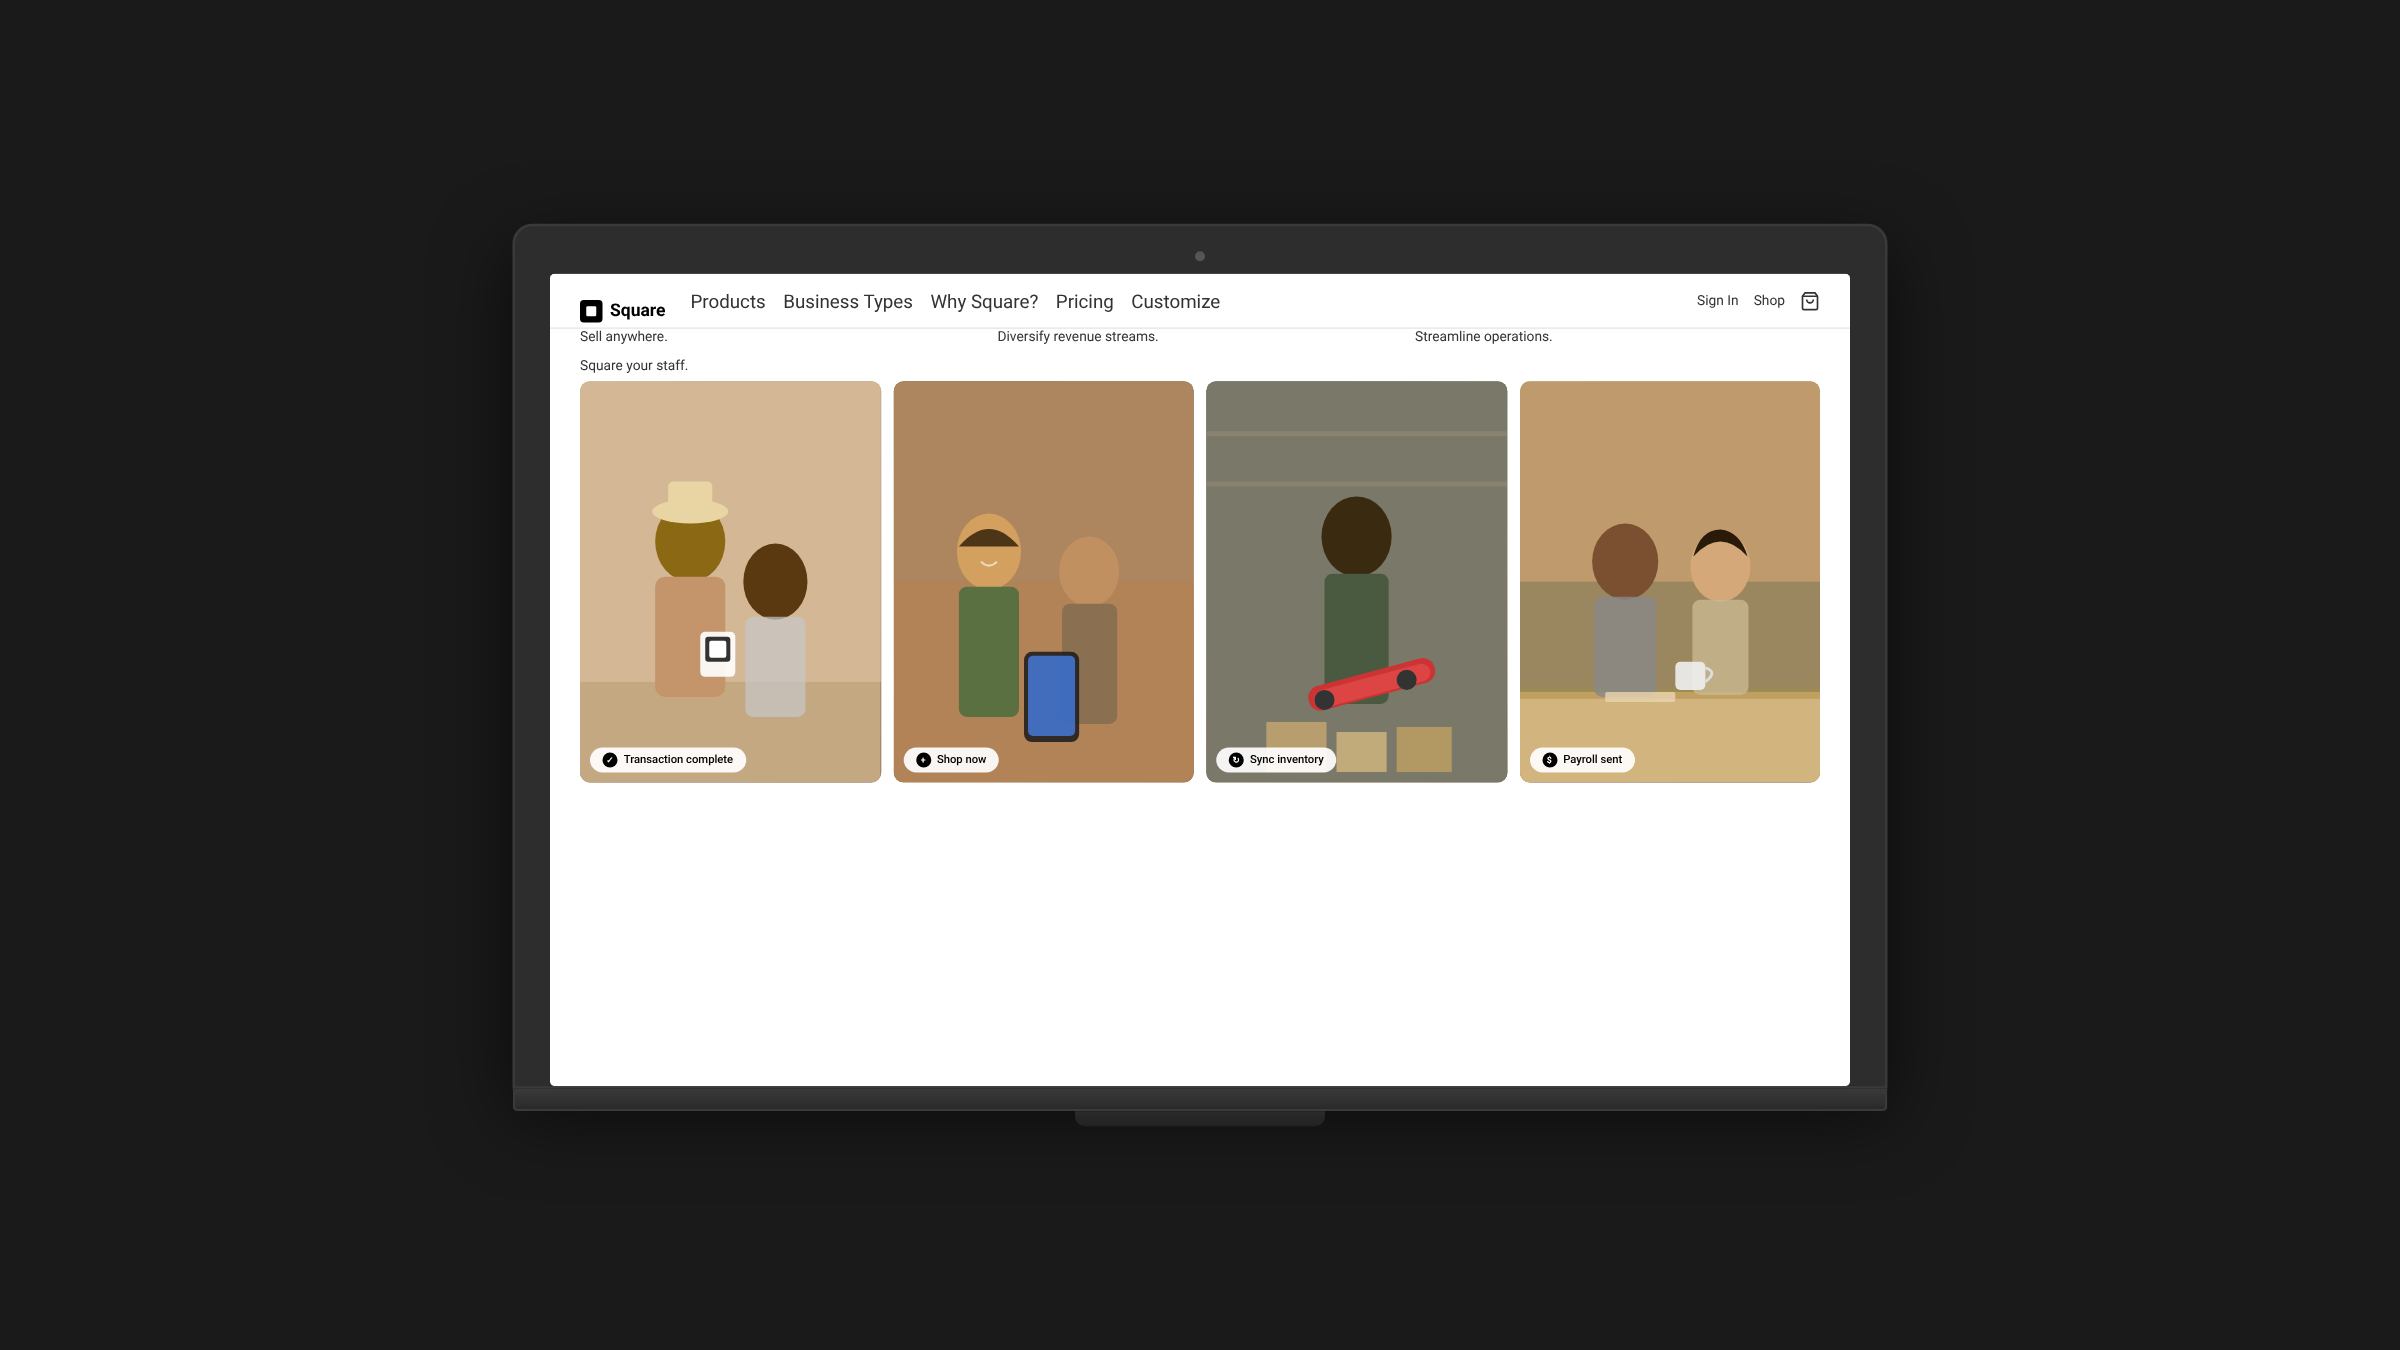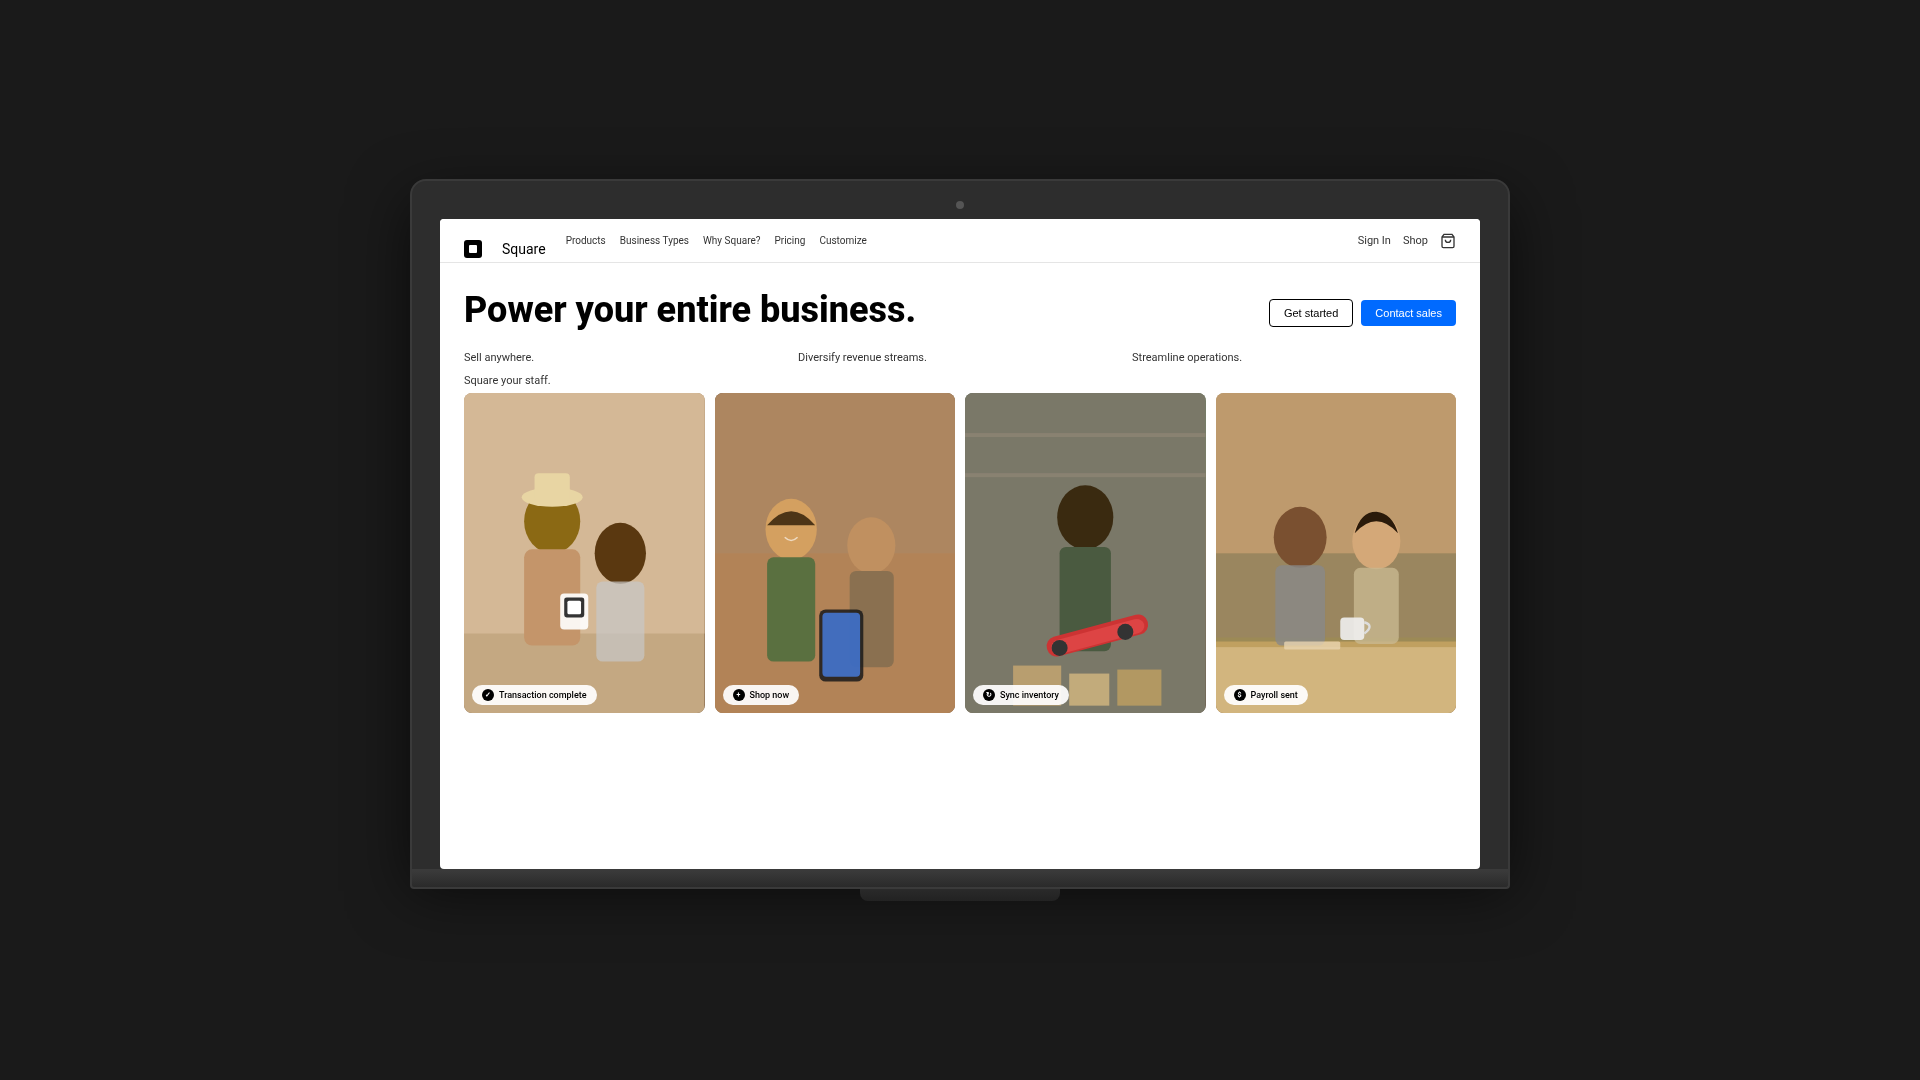--- a/index.html
+++ b/index.html
@@ -84,22 +84,22 @@
 
     .nav-left {
       display: flex;
       align-items: center;
       gap: 20px;
     }
 
     .logo {
       display: flex;
       align-items: center;
-      gap: 20px;
-      font-weight: 400;
+      gap: 6px;
+      font-weight: 700;
       font-size: 14px;
       color: #000;
       margin-top: 16px;
     }
 
     .logo-square {
       width: 18px;
       height: 18px;
       background: #000;
       border-radius: 3px;
@@ -115,21 +115,21 @@
       background: #fff;
       border-radius: 1px;
     }
 
     .nav-links {
       display: flex;
       gap: 14px;
     }
 
     .nav-link {
-      font-size: 10px;
+      font-size: 15px;
       color: #333;
       text-decoration: none;
       cursor: pointer;
     }
 
     .nav-right {
       display: flex;
       align-items: center;
       gap: 12px;
     }
@@ -366,29 +366,20 @@
             <span class="nav-sign-in">Sign In</span>
             <span class="nav-shop">Shop</span>
             <svg class="nav-cart" viewBox="0 0 24 24" fill="none" stroke="#333" stroke-width="2">
               <path d="M6 2L3 6v14a2 2 0 002 2h14a2 2 0 002-2V6l-3-4z"></path>
               <line x1="3" y1="6" x2="21" y2="6"></line>
               <path d="M16 10a4 4 0 01-8 0"></path>
             </svg>
           </div>
         </nav>
 
-        <div class="hero">
-          <div class="hero-content">
-            <h1 class="hero-title">Power your entire business.</h1>
-            <div class="hero-buttons">
-              <button class="btn-get-started">Get started</button>
-              <button class="btn-contact-sales">Contact sales</button>
-            </div>
-          </div>
-        </div>
 
         <div class="cards-section">
           <div class="cards-labels">
             <span class="card-label">Sell anywhere.</span>
             <span class="card-label">Diversify revenue streams.</span>
             <span class="card-label">Streamline operations.</span>
             <span class="card-label">Square your staff.</span>
           </div>
           <div class="cards-grid">
 

